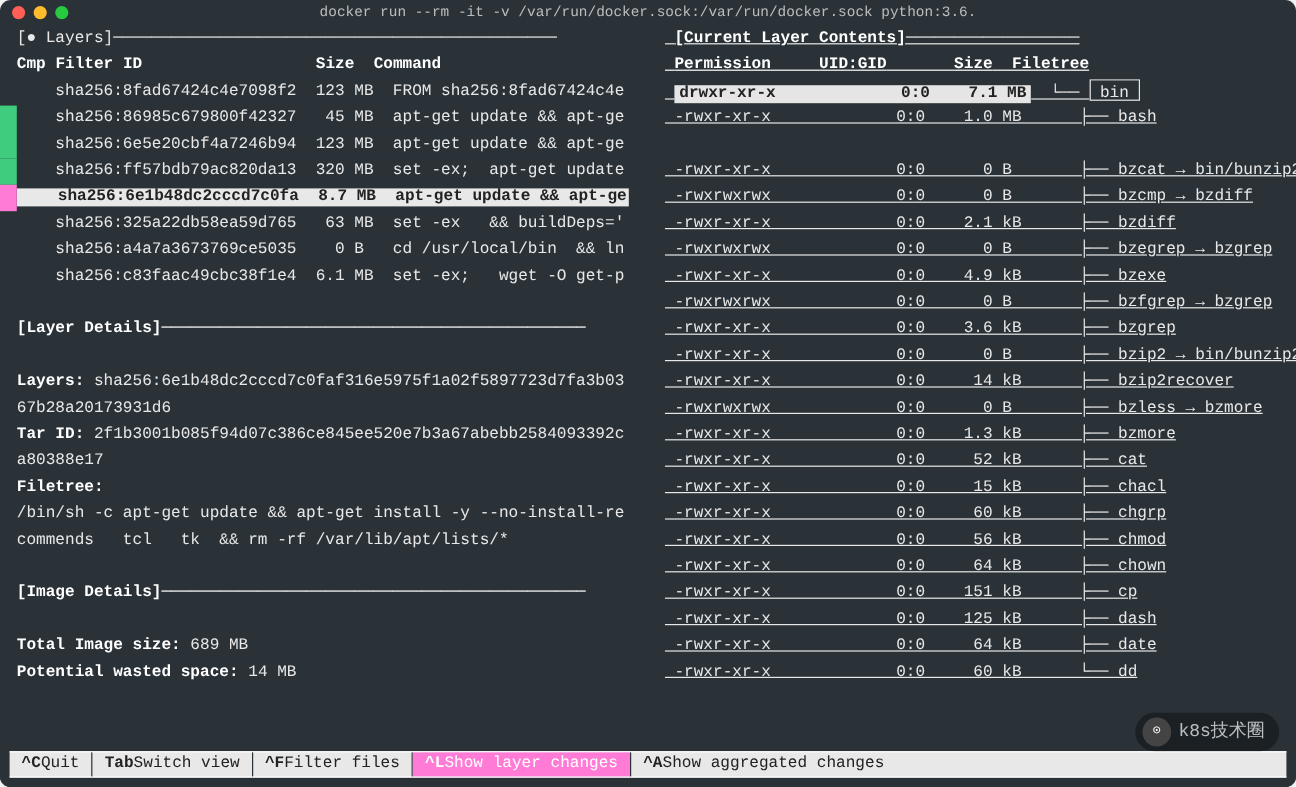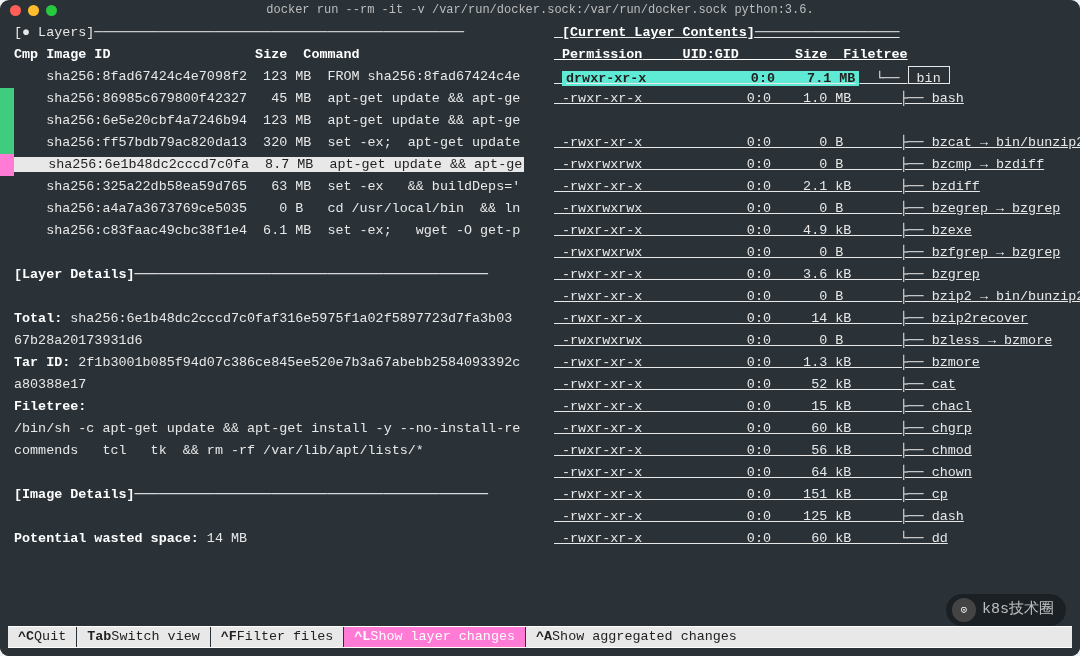--- a/index.html
+++ b/index.html
@@ -45,24 +45,24 @@
     padding: 2px 0 0 0;
   }
   .row { display:flex; white-space:pre; height:22px; }
   .gutter { width:14px; flex:0 0 14px; }
   .gutter.green { background:#3fcc7e; }
   .gutter.pink { background:#ff7bd6; }
   .left { width:540px; flex:0 0 540px; white-space:pre; overflow:hidden; }
   .right { flex:1 1 auto; white-space:pre; overflow:hidden;text-decoration:underline; }
   .hdr { color:#e8e8e8; }
   .sel {
-    background:#e8e8e8; color:#222; font-weight:400;
+    background:#e8e8e8; color:#222; font-weight:700;
     padding:0 2px;
   }
-  .sel-right { background:#5eead4; color:#222; padding:0 4px; font-weight:600;}
+  .sel-right { background:#e5e5e5; color:#222; padding:0 4px; font-weight:600;}
   .box-bin{
     border:1px solid #e8e8e8; padding:4px 8px; height:18px; line-height:16px;
     display:inline-block;
   }
   .bold { font-weight:600; color:#fff; }
   .statusbar{
     position:absolute; bottom:8px; left:8px; right:8px;
     height:22px;
     background:#e8e8e8; color:#222;
     display:flex; align-items:center;
@@ -107,46 +107,47 @@
   <div class="term">
 
     <div class="row">
       <div class="gutter"></div>
       <div class="left hdr">[● Layers]──────────────────────────────────────────────</div>
       <div class="right hdr"> <span class="bold">[Current Layer Contents]</span>──────────────────</div>
     </div>
 
     <div class="row">
       <div class="gutter"></div>
-      <div class="left bold"><span>Cmp</span> <span>Image ID</span>                  <span>Size</span>  <span>Command</span></div>
+      <div class="left bold"><span>Cmp</span> <span>Filter ID</span>                  <span>Size</span>  <span>Command</span></div>
       <div class="right bold"> <span>Permission</span>     <span>UID:GID</span>       <span>Size</span>  <span>Filetree</span></div>
     </div>
 
     <div id="layer-rows">
         <div class="row"><div class="gutter"></div><div class="left">    sha256:8fad67424c4e7098f2  123 MB  FROM sha256:8fad67424c4e</div><div class="right"> <span class="sel-right">drwxr-xr-x             0:0    7.1 MB</span>  └── <span class="box-bin">bin</span></div></div>
         <div class="row"><div class="gutter green"></div><div class="left">    sha256:86985c679800f42327   45 MB  apt-get update &amp;&amp; apt-ge</div><div class="right"> -rwxr-xr-x             0:0    1.0 MB      ├── bash</div></div>
         <div class="row"><div class="gutter green"></div><div class="left">    sha256:6e5e20cbf4a7246b94  123 MB  apt-get update &amp;&amp; apt-ge</div></div>
         <div class="row"><div class="gutter green"></div><div class="left">    sha256:ff57bdb79ac820da13  320 MB  set -ex;  apt-get update</div><div class="right"> -rwxr-xr-x             0:0      0 B       ├── bzcat → bin/bunzip2</div></div>
         <div class="row"><div class="gutter pink"></div><div class="left"><span class="sel">    sha256:6e1b48dc2cccd7c0fa  8.7 MB  apt-get update &amp;&amp; apt-ge</span></div><div class="right"> -rwxrwxrwx             0:0      0 B       ├── bzcmp → bzdiff</div></div>
         <div class="row"><div class="gutter"></div><div class="left">    sha256:325a22db58ea59d765   63 MB  set -ex   &amp;&amp; buildDeps='</div><div class="right"> -rwxr-xr-x             0:0    2.1 kB      ├── bzdiff</div></div>
         <div class="row"><div class="gutter"></div><div class="left">    sha256:a4a7a3673769ce5035    0 B   cd /usr/local/bin  &amp;&amp; ln</div><div class="right"> -rwxrwxrwx             0:0      0 B       ├── bzegrep → bzgrep</div></div>
         <div class="row"><div class="gutter"></div><div class="left">    sha256:c83faac49cbc38f1e4  6.1 MB  set -ex;   wget -O get-p</div><div class="right"> -rwxr-xr-x             0:0    4.9 kB      ├── bzexe</div></div>
         <div class="row"><div class="gutter"></div><div class="left"></div><div class="right"> -rwxrwxrwx             0:0      0 B       ├── bzfgrep → bzgrep</div></div>
         <div class="row"><div class="gutter"></div><div class="left"><span class="bold">[Layer Details]────────────────────────────────────────────</span></div><div class="right"> -rwxr-xr-x             0:0    3.6 kB      ├── bzgrep</div></div>
         <div class="row"><div class="gutter"></div><div class="left"></div><div class="right"> -rwxr-xr-x             0:0      0 B       ├── bzip2 → bin/bunzip2</div></div>
-        <div class="row"><div class="gutter"></div><div class="left"><span class="bold">Total:</span> sha256:6e1b48dc2cccd7c0faf316e5975f1a02f5897723d7fa3b03</div><div class="right"> -rwxr-xr-x             0:0     14 kB      ├── bzip2recover</div></div>
+        <div class="row"><div class="gutter"></div><div class="left"><span class="bold">Layers:</span> sha256:6e1b48dc2cccd7c0faf316e5975f1a02f5897723d7fa3b03</div><div class="right"> -rwxr-xr-x             0:0     14 kB      ├── bzip2recover</div></div>
         <div class="row"><div class="gutter"></div><div class="left">67b28a20173931d6</div><div class="right"> -rwxrwxrwx             0:0      0 B       ├── bzless → bzmore</div></div>
         <div class="row"><div class="gutter"></div><div class="left"><span class="bold">Tar ID:</span> 2f1b3001b085f94d07c386ce845ee520e7b3a67abebb2584093392c</div><div class="right"> -rwxr-xr-x             0:0    1.3 kB      ├── bzmore</div></div>
         <div class="row"><div class="gutter"></div><div class="left">a80388e17</div><div class="right"> -rwxr-xr-x             0:0     52 kB      ├── cat</div></div>
         <div class="row"><div class="gutter"></div><div class="left"><span class="bold">Filetree:</span></div><div class="right"> -rwxr-xr-x             0:0     15 kB      ├── chacl</div></div>
         <div class="row"><div class="gutter"></div><div class="left">/bin/sh -c apt-get update &amp;&amp; apt-get install -y --no-install-re</div><div class="right"> -rwxr-xr-x             0:0     60 kB      ├── chgrp</div></div>
         <div class="row"><div class="gutter"></div><div class="left">commends   tcl   tk  &amp;&amp; rm -rf /var/lib/apt/lists/*</div><div class="right"> -rwxr-xr-x             0:0     56 kB      ├── chmod</div></div>
         <div class="row"><div class="gutter"></div><div class="left"></div><div class="right"> -rwxr-xr-x             0:0     64 kB      ├── chown</div></div>
         <div class="row"><div class="gutter"></div><div class="left"><span class="bold">[Image Details]────────────────────────────────────────────</span></div><div class="right"> -rwxr-xr-x             0:0    151 kB      ├── cp</div></div>
         <div class="row"><div class="gutter"></div><div class="left"></div><div class="right"> -rwxr-xr-x             0:0    125 kB      ├── dash</div></div>
+        <div class="row"><div class="gutter"></div><div class="left"><span class="bold">Total Image size:</span> 689 MB</div><div class="right"> -rwxr-xr-x             0:0     64 kB      ├── date</div></div>
         <div class="row"><div class="gutter"></div><div class="left"><span class="bold">Potential wasted space:</span> 14 MB</div><div class="right"> -rwxr-xr-x             0:0     60 kB      └── dd</div></div>
       </div>
 
   </div>
 
   <div class="statusbar">
     <div class="status-seg"> 
         <b>^C</b>  
         <span>Quit</span> 
       </div>

